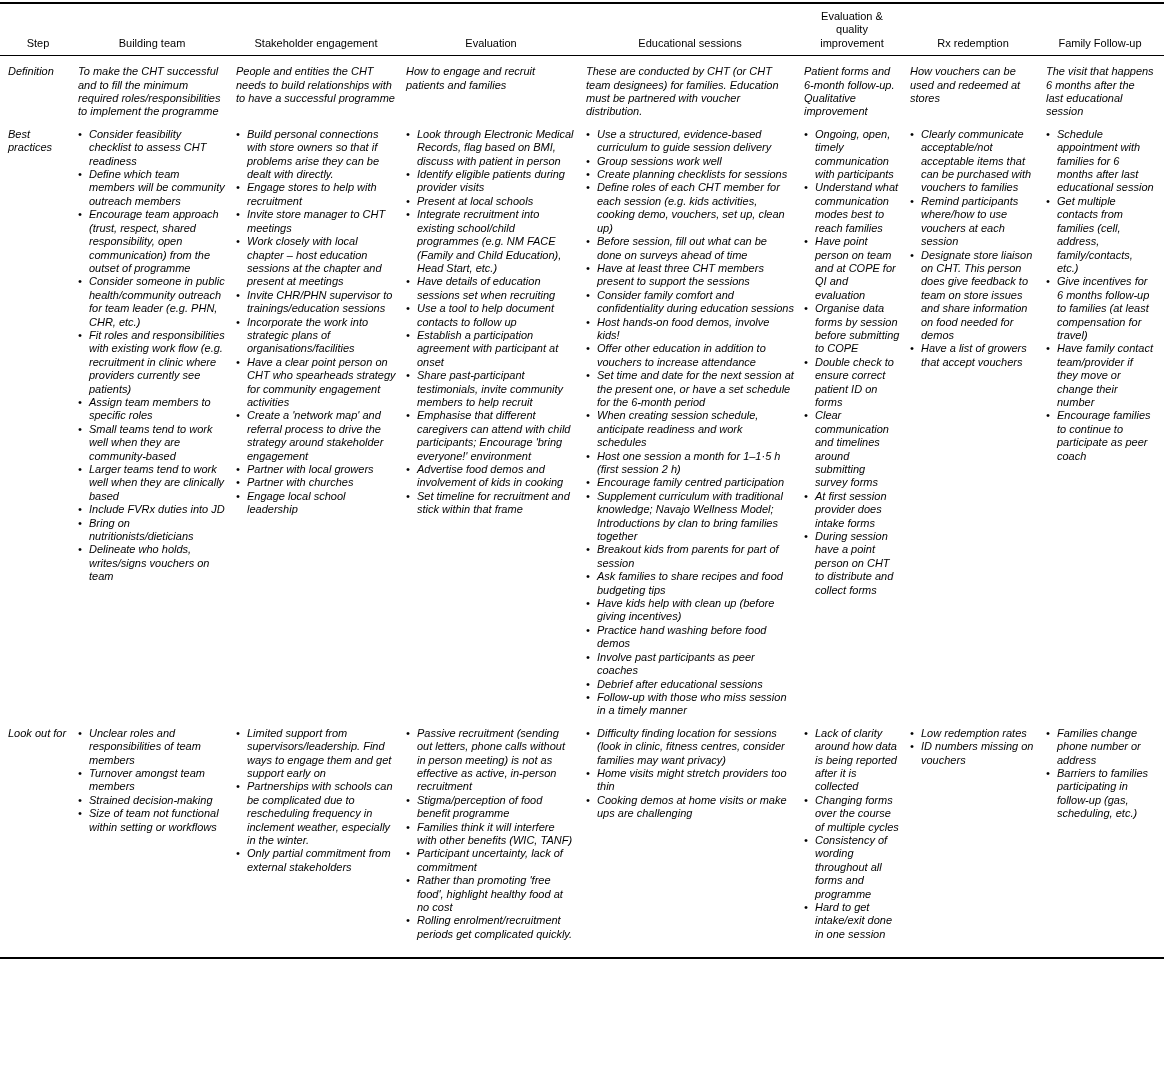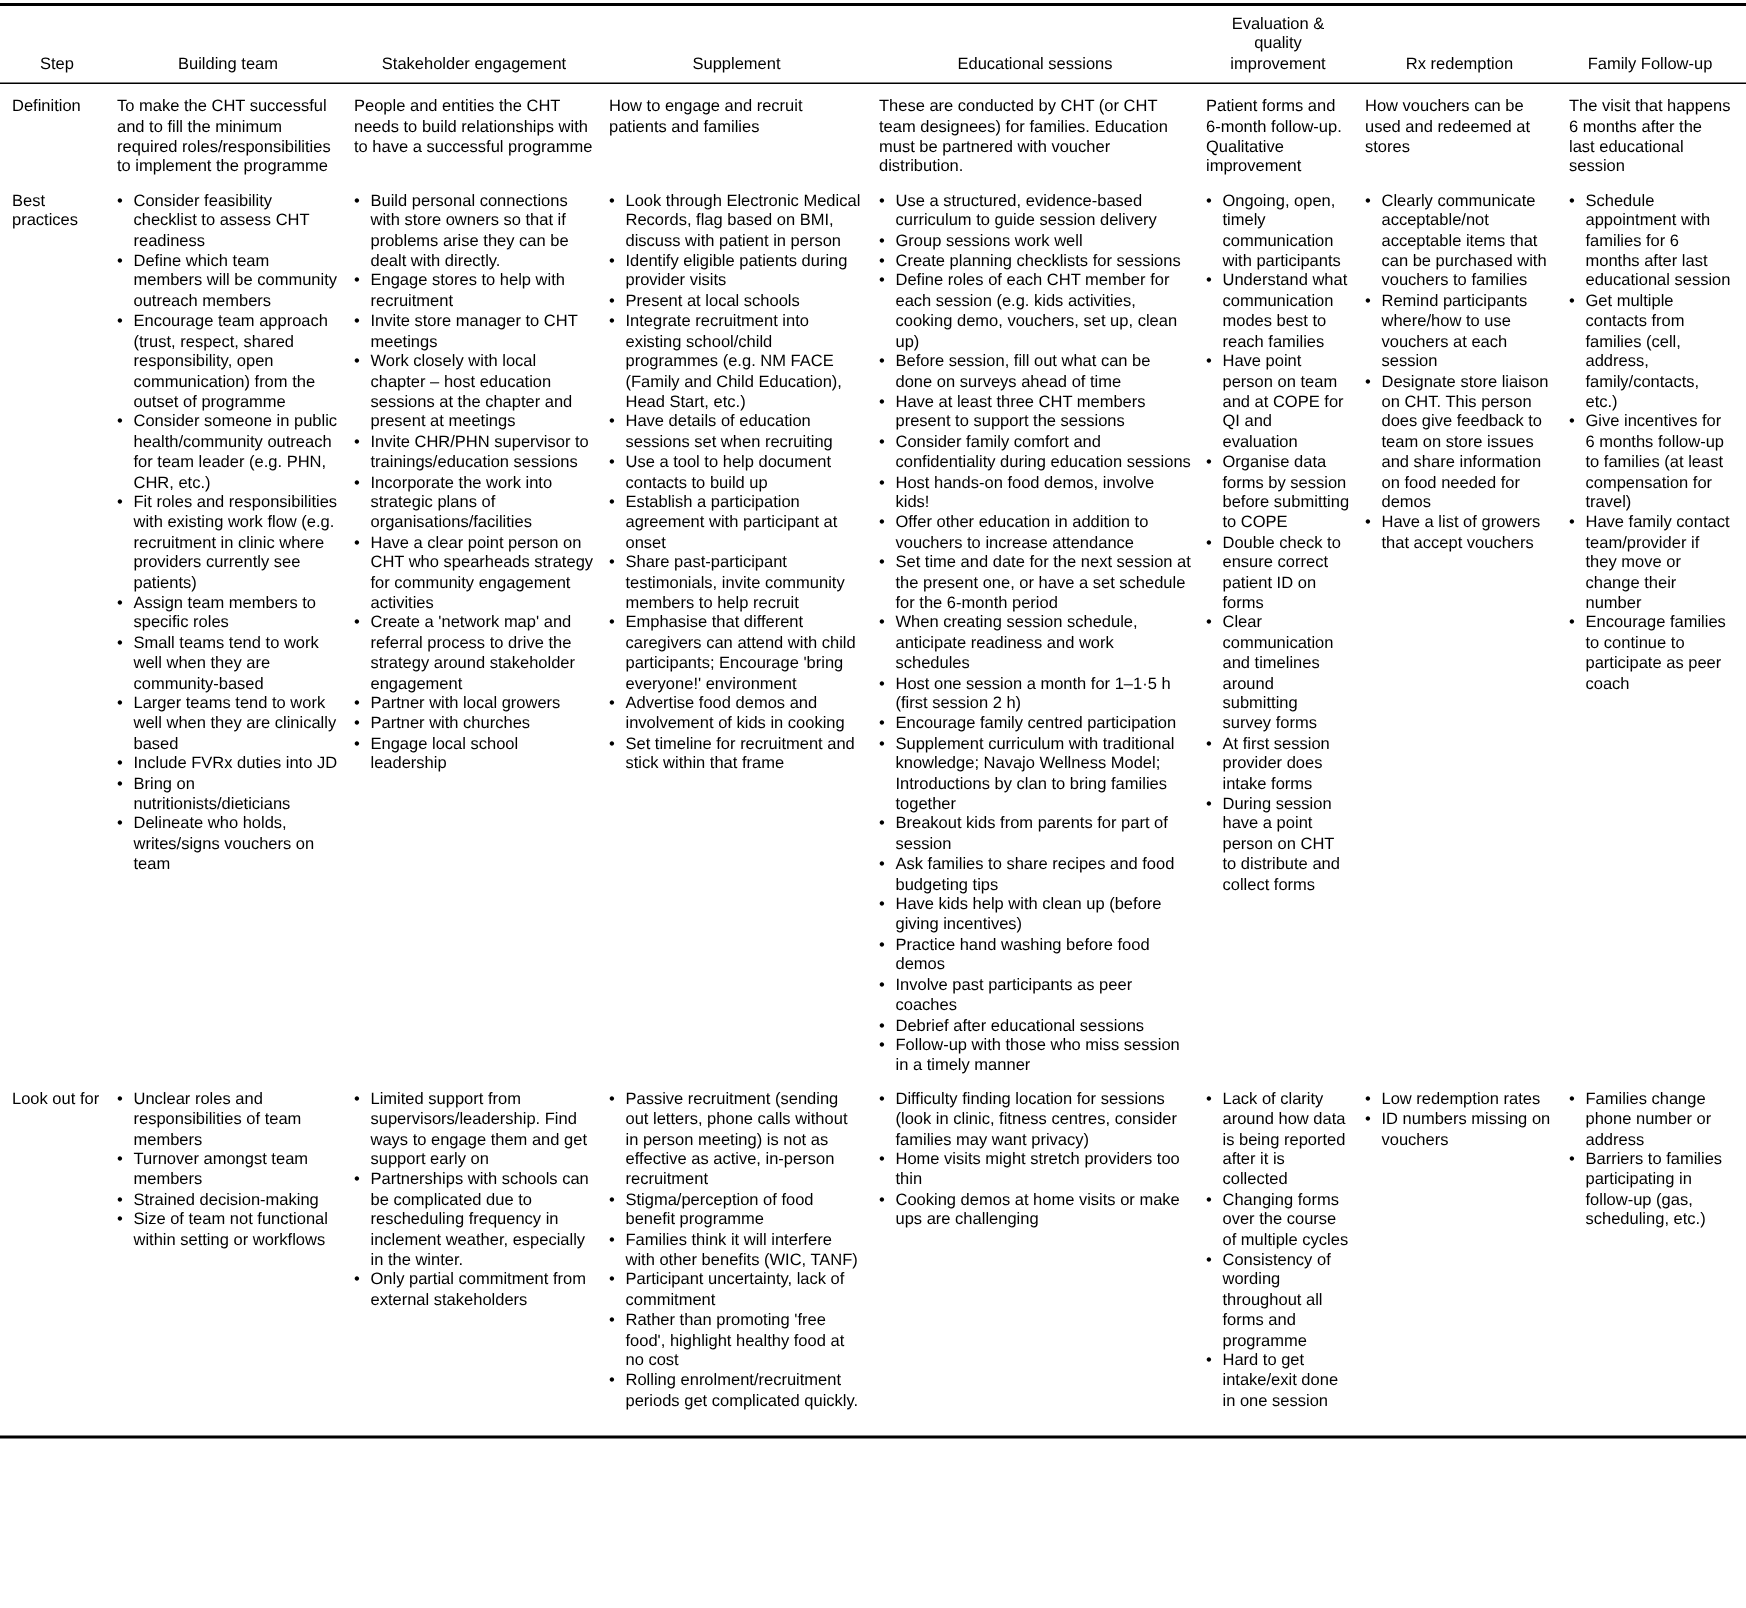--- a/index.html
+++ b/index.html
@@ -35,20 +35,21 @@
     font-weight: 400;
     text-align: center;
     vertical-align: bottom;
     padding: 6px 10px 5px 0;
     border-bottom: 1px solid #000;
   }
   .matrix thead th:first-child { padding-left: 8px; }
   .matrix tbody td {
     vertical-align: top;
     padding: 9px 10px 0 0;
+    font-style: italic;
   }
   .matrix tbody td:first-child { padding-left: 8px; }
   .matrix tbody tr:last-child td { padding-bottom: 16px; }
   .def { margin: 0; }
   .bullet { display: flex; }
   .bullet .marker { flex: 0 0 11px; }
   .bullet .btext { flex: 1 1 auto; }
 </style>
 </head>
 <body>
@@ -63,21 +64,21 @@
       <col class="c5">
         <col class="c6">
         <col class="c7">
         <col class="c8">
     </colgroup>
     <thead>
       <tr>
           <th>Step</th>
           <th>Building team</th>
           <th>Stakeholder engagement</th>
-          <th>Supplement</th>
+          <th>Evaluation</th>
           <th>Educational sessions</th>
           <th>Evaluation &amp; quality improvement</th>
           <th>Rx redemption</th>
           <th>Family Follow-up</th>
         </tr>
     </thead>
     <tbody>
         <tr>
           <td class="rowlabel">Definition</td>
           <td>
@@ -212,21 +213,21 @@
             <div class="bullet">
               <span class="marker">•</span>
               <span class="btext">Integrate recruitment into existing school/child programmes (e.g. NM FACE (Family and Child Education), Head Start, etc.)</span>
             </div>
             <div class="bullet">
               <span class="marker">•</span>
               <span class="btext">Have details of education sessions set when recruiting</span>
             </div>
             <div class="bullet">
               <span class="marker">•</span>
-              <span class="btext">Use a tool to help document contacts to build up</span>
+              <span class="btext">Use a tool to help document contacts to follow up</span>
             </div>
             <div class="bullet">
               <span class="marker">•</span>
               <span class="btext">Establish a participation agreement with participant at onset</span>
             </div>
             <div class="bullet">
               <span class="marker">•</span>
               <span class="btext">Share past-participant testimonials, invite community members to help recruit</span>
             </div>
             <div class="bullet">

